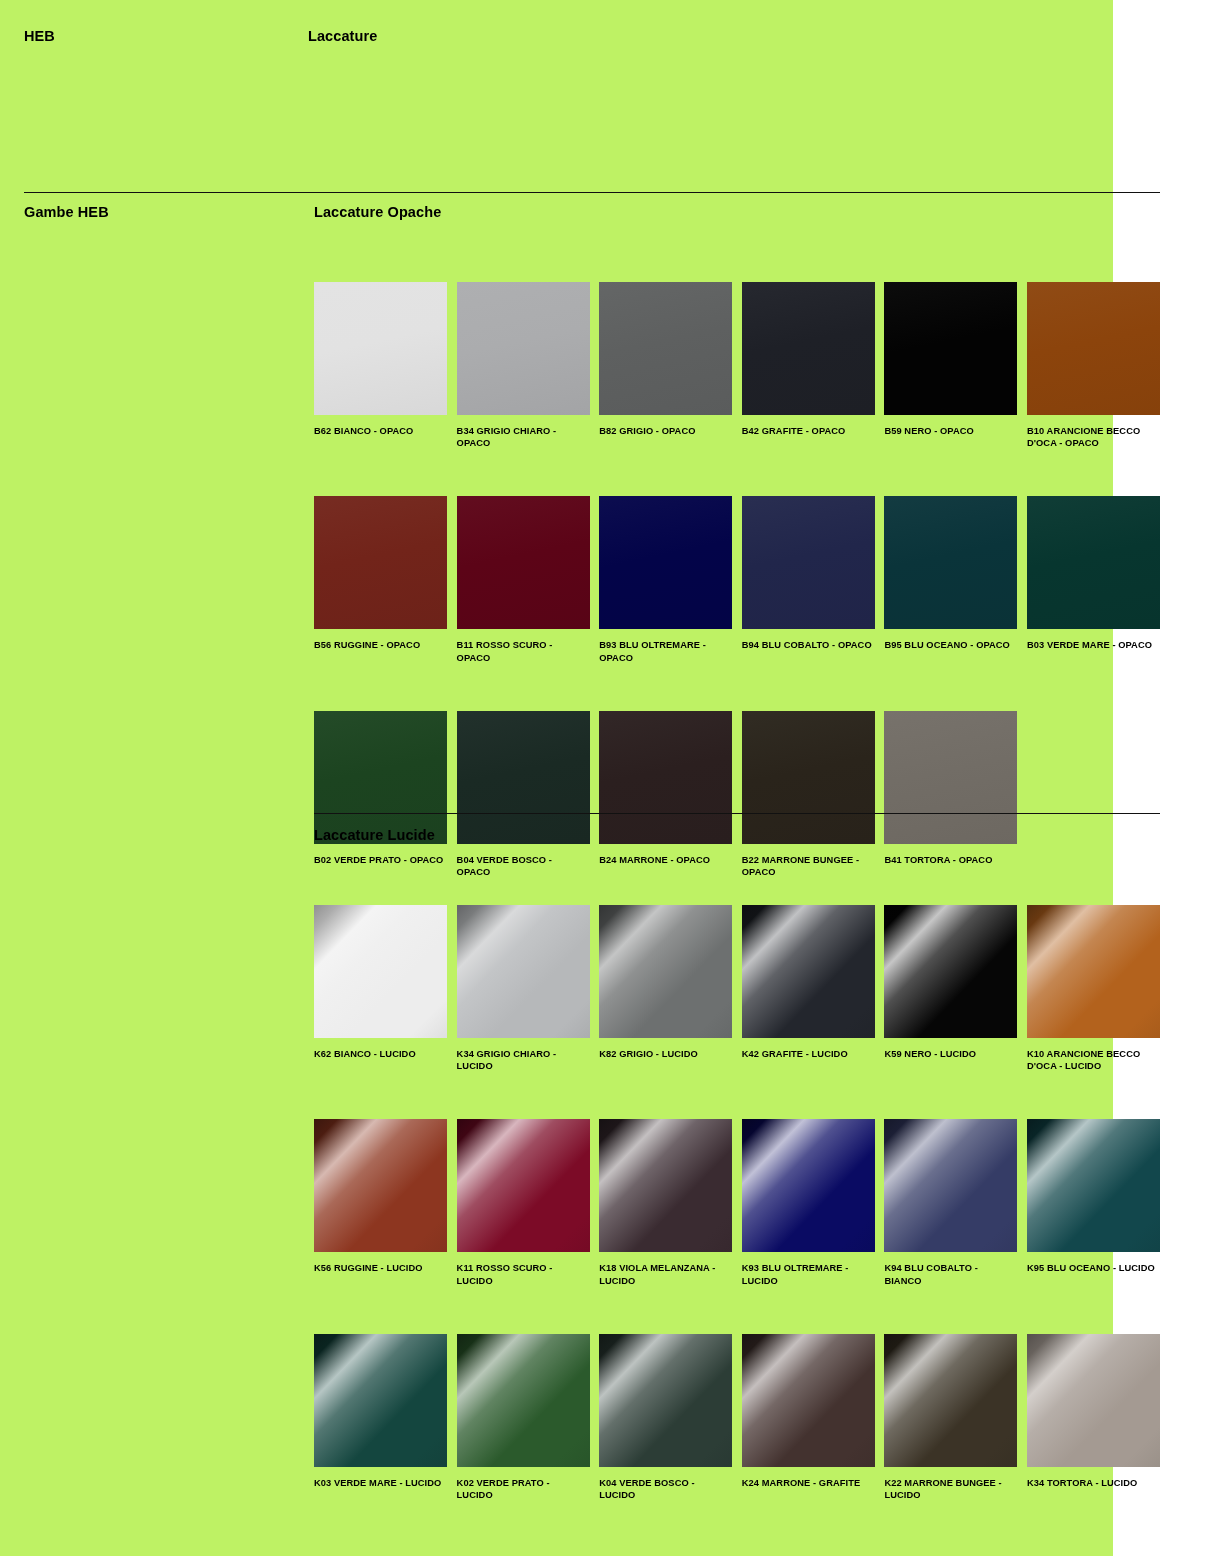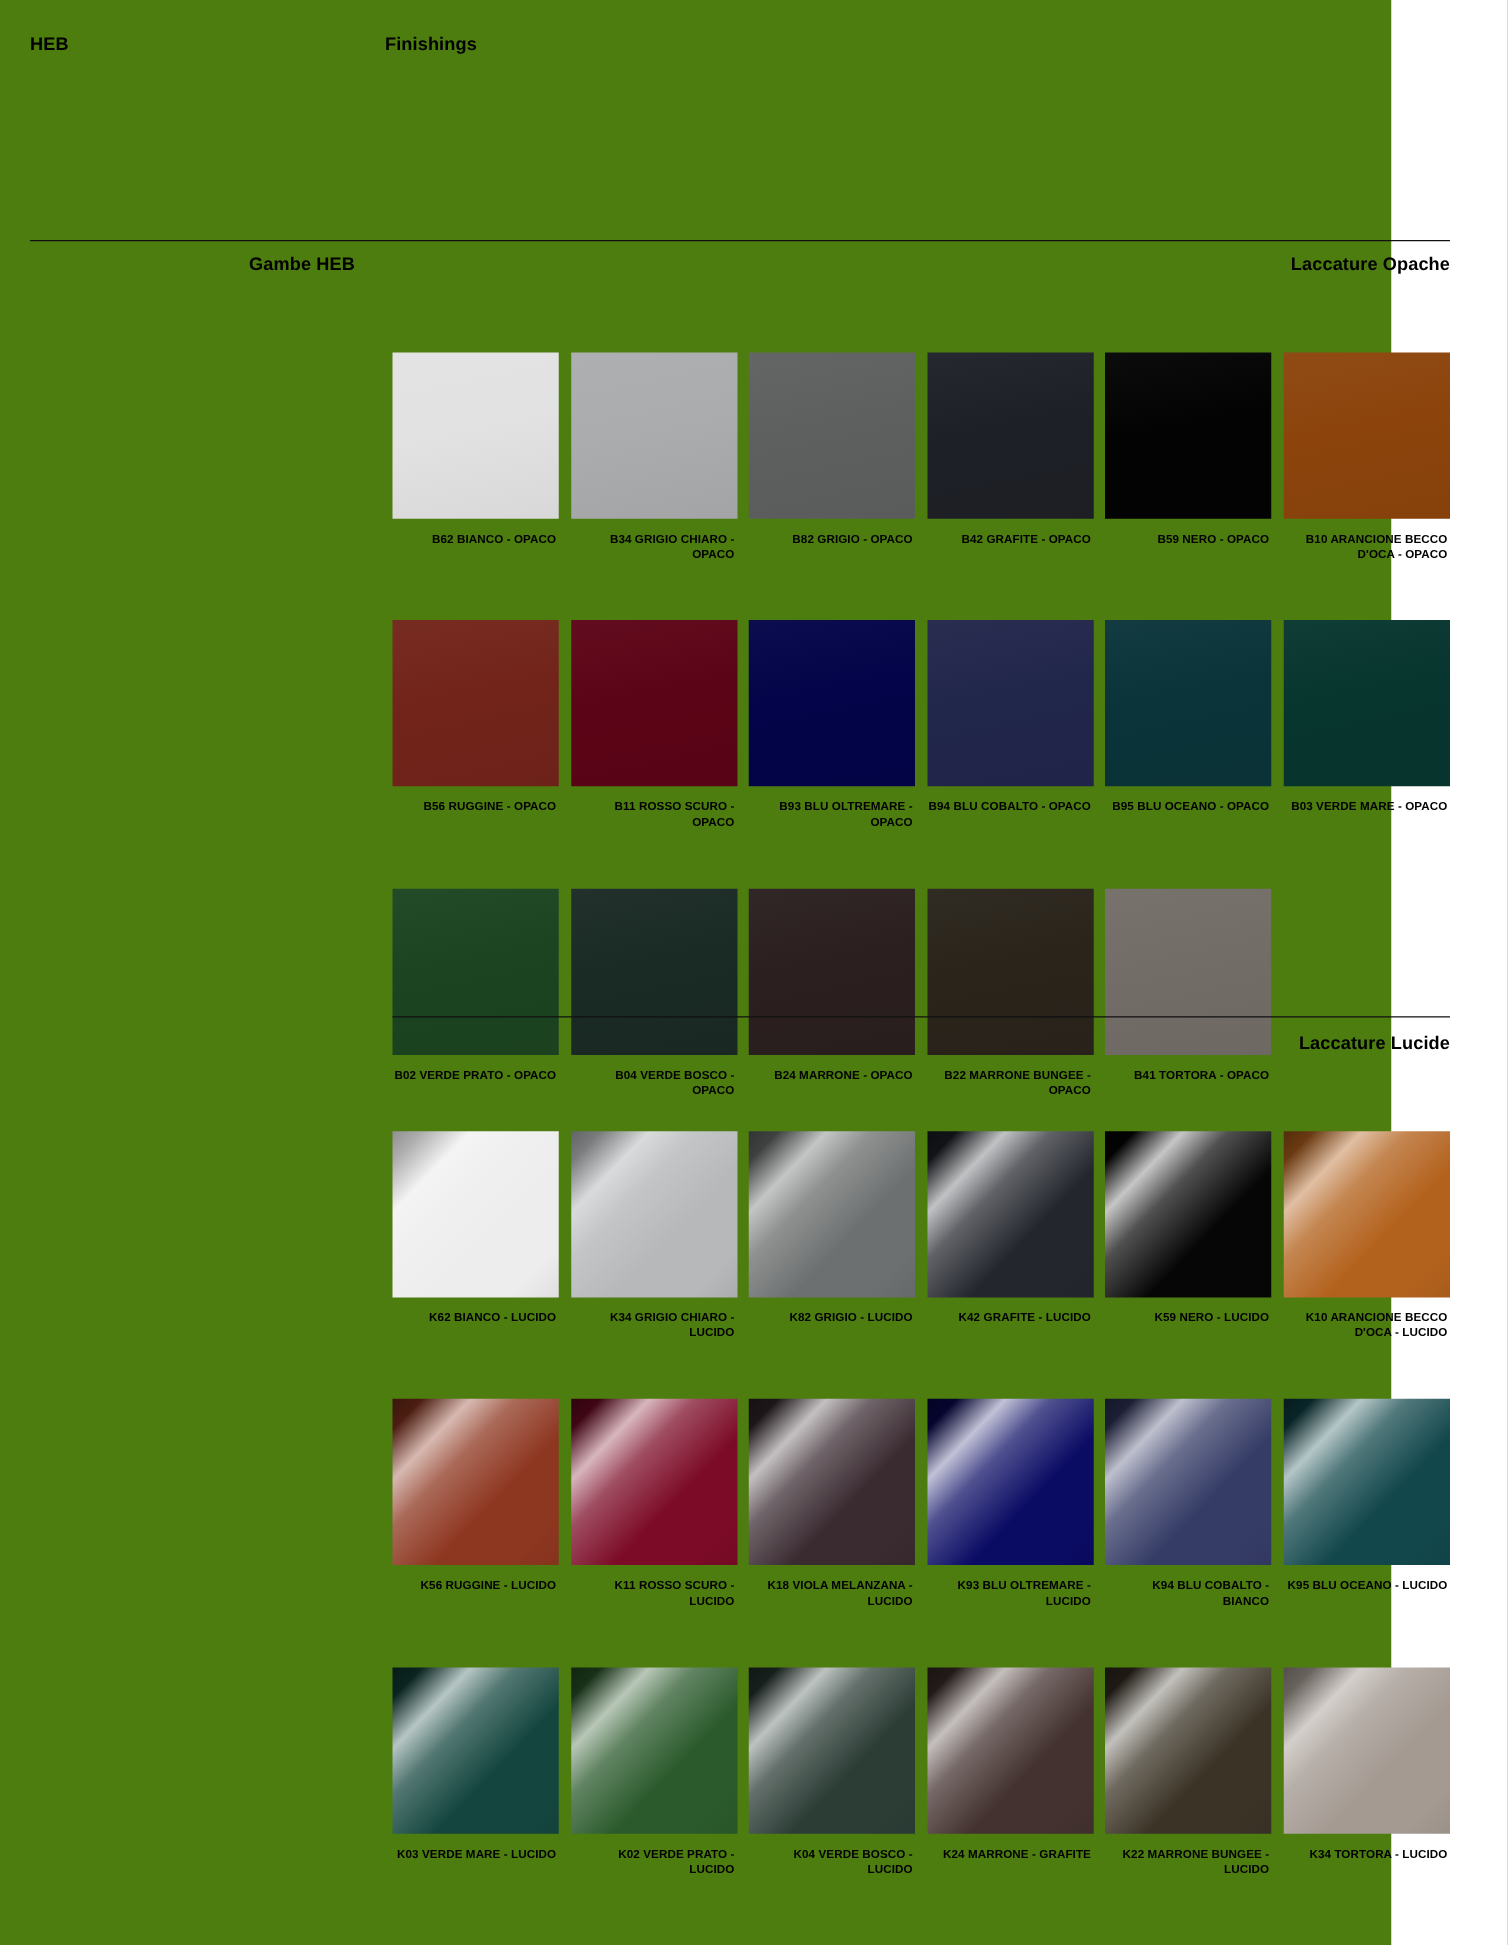--- a/index.html
+++ b/index.html
@@ -10,22 +10,21 @@
     background: #ffffff;
     font-family: "Liberation Sans", sans-serif;
     color: #000000;
     overflow: hidden;
   }
 
   .page {
     position: relative;
     width: 1113px;
     height: 1556px;
-    background: #4d7c0f;
-    text-align: right;
+    background: #bef264;
   }
 
   
   .top-header {
     position: absolute;
     left: 24px;
     top: 26px;
     width: 1136px;
     height: 22px;
   }
@@ -132,21 +131,21 @@
     max-width: 131px;
   }
 </style>
 </head>
 <body>
 
 <div class="page">
 
   <div class="top-header">
     <div class="brand">HEB</div>
-    <div class="section-name">Finishings</div>
+    <div class="section-name">Laccature</div>
   </div>
 
   <div class="rule rule-main"></div>
 
   <div class="sidebar">
     <div class="sidebar-title">Gambe HEB</div>
   </div>
 
   <div class="content">
 

